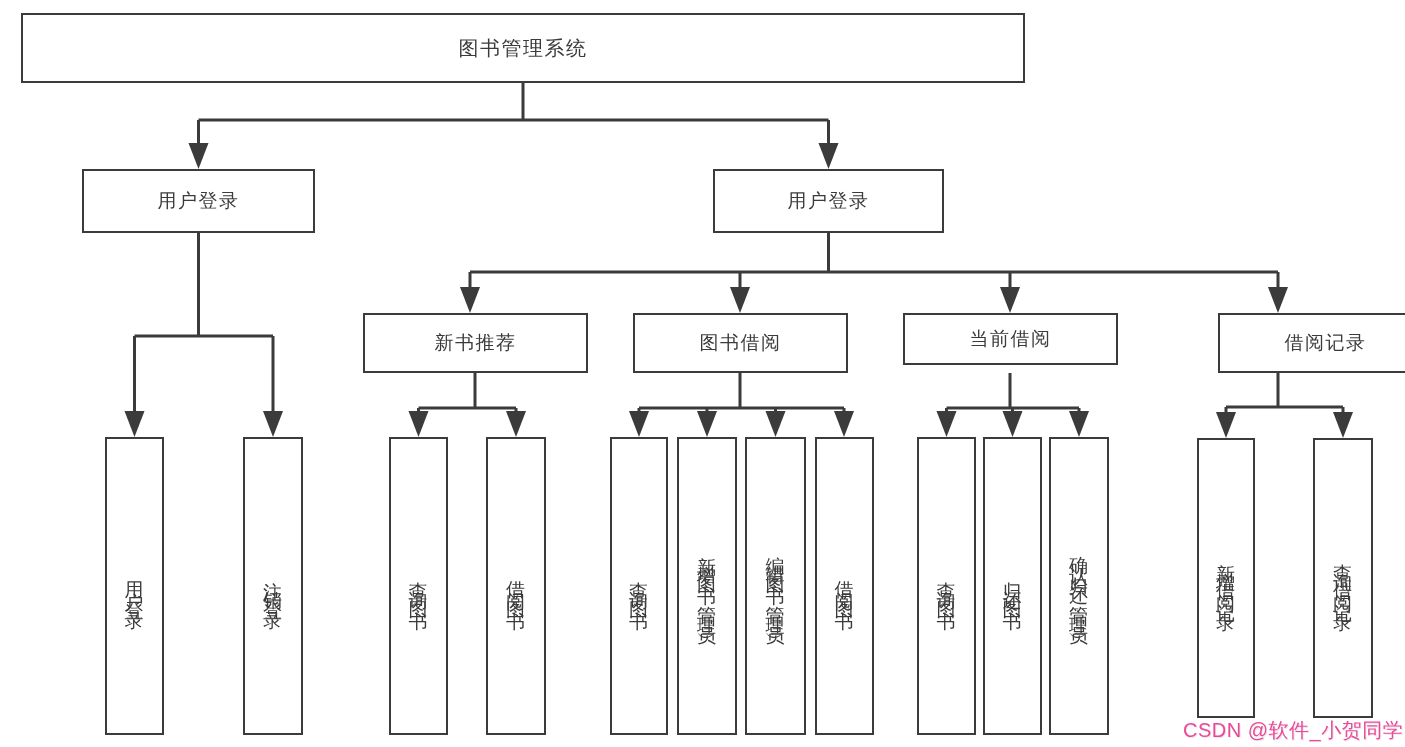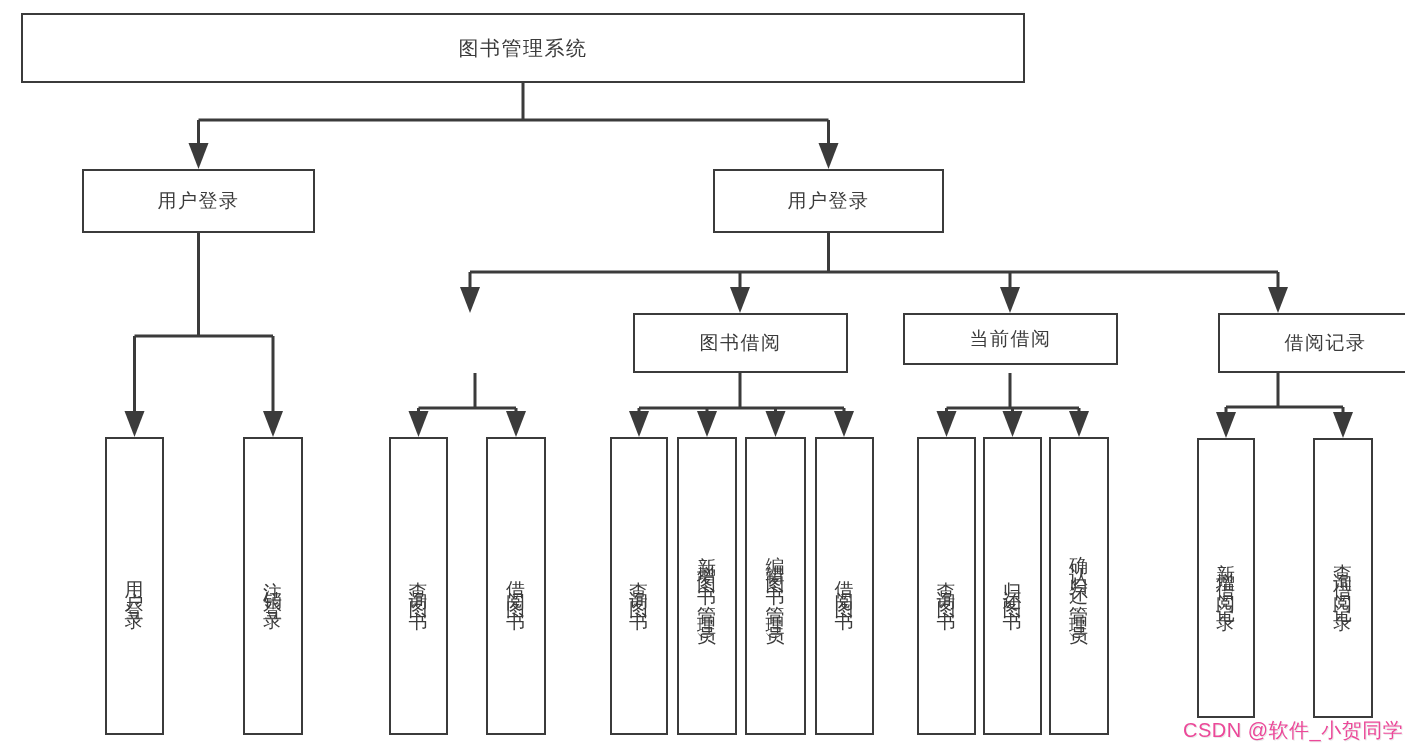--- a/index.html
+++ b/index.html
@@ -99,20 +99,23 @@
     <span class="hlabel">图书管理系统</span>
   </div>
 
   <div class="node" style="left:82px; top:169px; width:233px; height:64px;">
     <span class="hlabel">用户登录</span>
   </div>
   <div class="node" style="left:713px; top:169px; width:231px; height:64px;">
     <span class="hlabel">用户登录</span>
   </div>
 
+  <div class="node" style="left:363px; top:313px; width:225px; height:60px;">
+    <span class="hlabel">新书推荐</span>
+  </div>
   <div class="node" style="left:633px; top:313px; width:215px; height:60px;text-align:right;">
     <span class="hlabel">图书借阅</span>
   </div>
   <div class="node" style="left:903px; top:313px; width:215px; height:52px;">
     <span class="hlabel">当前借阅</span>
   </div>
   <div class="node" style="left:1218px; top:313px; width:215px; height:60px;">
     <span class="hlabel">借阅记录</span>
   </div>
 

